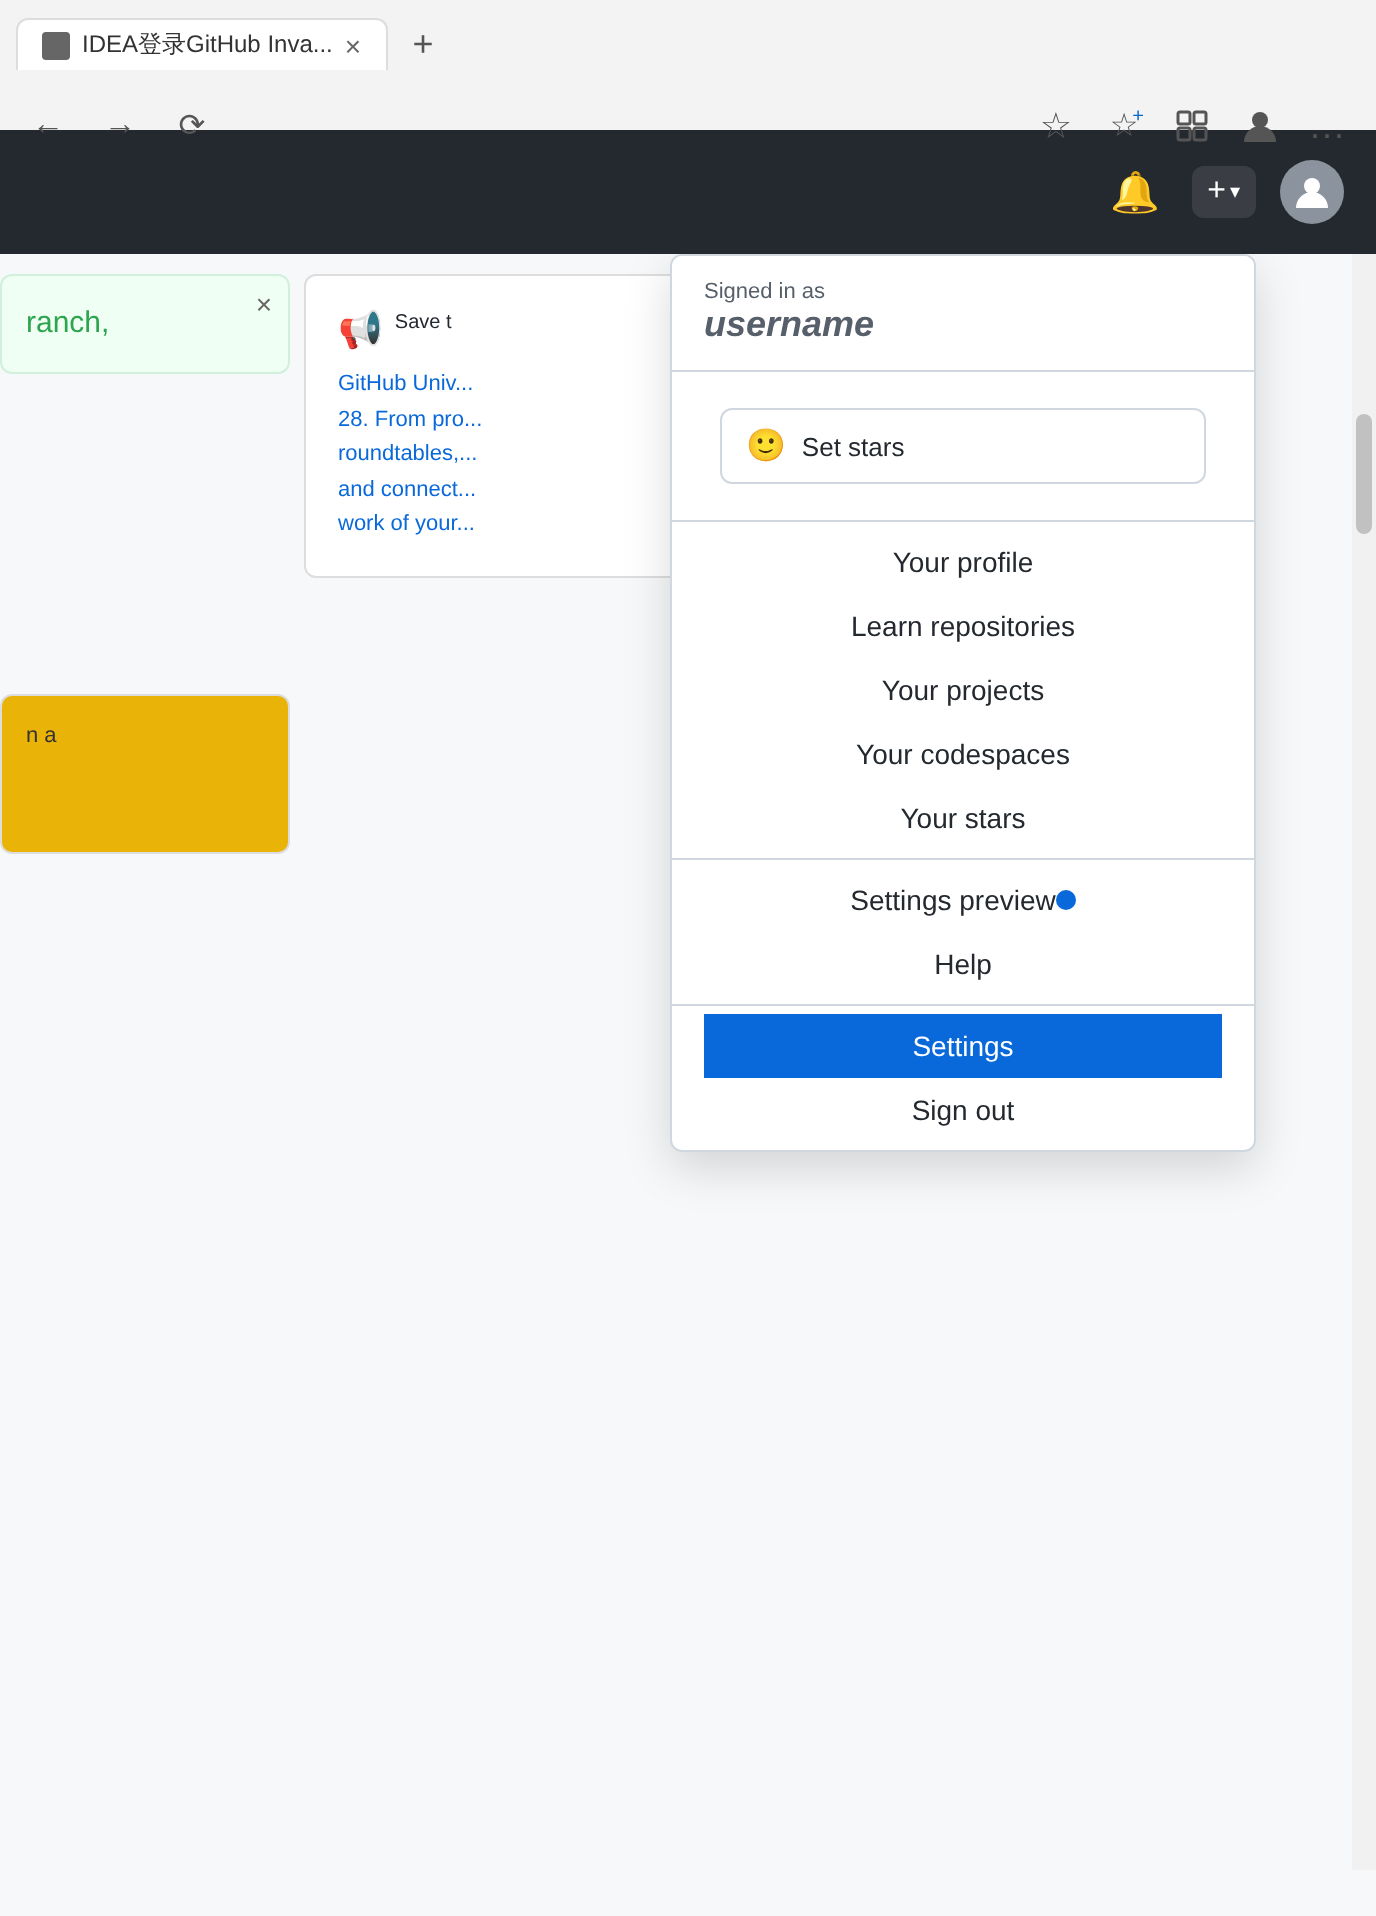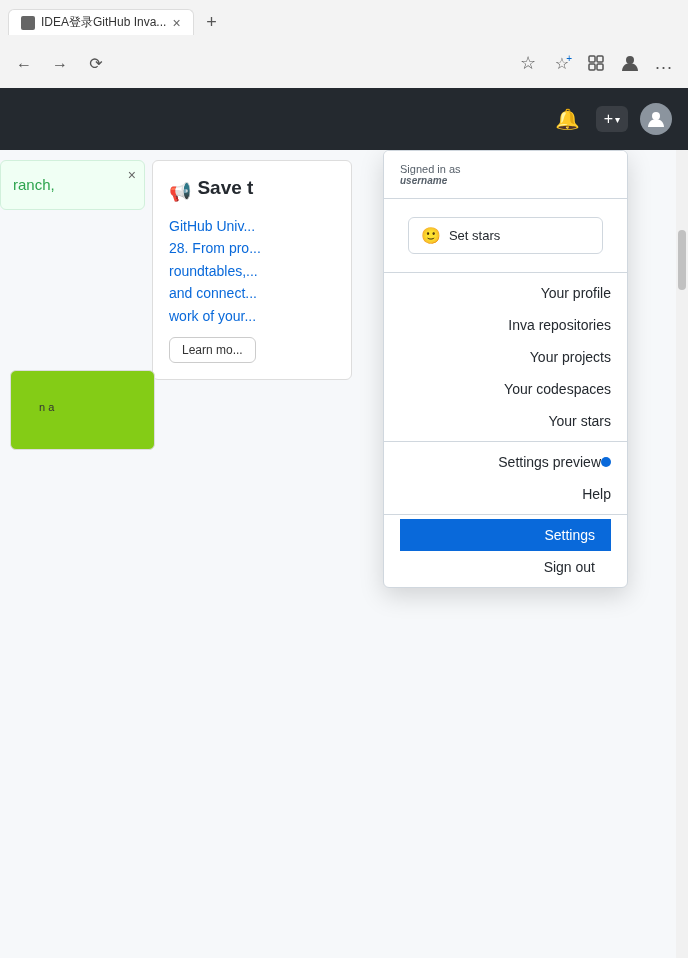--- a/index.html
+++ b/index.html
@@ -9,21 +9,21 @@
       font-family: -apple-system, BlinkMacSystemFont, "Segoe UI", sans-serif;
       background: #f6f8fa;
       overflow: hidden;
       position: relative;
     }
 
     
     .browser-chrome {
       background: #f3f3f3;
       border-bottom: 1px solid #ddd;
-      height: 88px;
+      height: 65px;
     }
 
     .tab-bar {
       display: flex;
       align-items: center;
       padding: 6px 8px 0;
       background: #f3f3f3;
       height: 38px;
     }
 
@@ -186,58 +186,58 @@
       top: 10px;
       left: 152px;
       width: 200px;
       background: white;
       border: 1px solid #ddd;
       border-radius: 6px;
       padding: 16px;
     }
 
     .promo-title {
-      font-size: 19px;
-      font-weight: 700;
+      font-size: 10px;
+      font-weight: 400;
       color: #24292f;
       margin-bottom: 8px;
     }
 
     .btn-promo {
       display: inline-block;
       padding: 5px 12px;
       border: 1px solid #ccc;
       border-radius: 6px;
       font-size: 12px;
       color: #333;
       cursor: pointer;
       background: white;
     }
 
     
     .second-card {
       position: absolute;
       top: 220px;
-      left: 10px;
+      left: 0px;
       width: 145px;
       height: 80px;
-      background: #84cc16;
+      background: #eab308;
       border: 1px solid #ddd;
       border-radius: 6px;
-      padding: 28px;
+      padding: 12px;
       font-size: 12px;
       color: #333;
     }
 
     
     .dropdown-menu {
       position: absolute;
       top: 0px;
       right: 60px;
-      width: 245px;
+      width: 293px;
       background: white;
       border: 1px solid #d0d7de;
       border-radius: 6px;
       box-shadow: 0 8px 24px rgba(0,0,0,0.15);
       z-index: 100;
       overflow: hidden;
     }
 
     .menu-signed-in {
       padding: 12px 16px;
@@ -248,21 +248,21 @@
     }
 
     .menu-signed-in-label {
       font-size: 11px;
       color: #57606a;
     }
 
     .menu-username {
       font-weight: 600;
       color: #24292f;
-      font-size: 10px;
+      font-size: 18px;
     }
 
     .set-status-btn {
       width: calc(100% - 24px);
       margin: 10px 12px;
       padding: 8px 12px;
       border: 1px solid #d0d7de;
       border-radius: 6px;
       background: white;
       font-size: 13px;
@@ -279,21 +279,21 @@
     }
 
     .menu-section {
       padding: 4px 0;
       border-bottom: 1px solid #d0d7de;
     }
 
     .menu-item {
       display: flex;
       align-items: center;
-      justify-content: flex-end;
+      justify-content: center;
       padding: 8px 16px;
       font-size: 14px;
       color: #24292f;
       cursor: pointer;
       text-decoration: none;
     }
 
     .menu-item.active {
       background: #0969da;
       color: white;
@@ -401,25 +401,22 @@
     <div style="font-size:15px;color:#2da44e;line-height:1.6;">
       ranch,
     </div>
   </div>
 
   <div class="promo-card">
     <div style="display:flex;align-items:center;gap:6px;margin-bottom:8px;">
       <span style="font-size:18px;">📢</span>
       <span class="promo-title">Save t</span>
     </div>
-    <div style="font-size:14px;color:#0969da;line-height:1.6;">
+    <div style="font-size:11px;color:#0969da;line-height:1.6;">
       GitHub Univ...<br>28. From pro...<br>roundtables,...<br>and connect...<br>work of your...
-    </div>
-    <div style="margin-top:10px;">
-      <button class="btn-promo">Learn mo...</button>
     </div>
   </div>
 
   <div class="second-card">
     <div style="font-size:11px;color:#333;line-height:1.5;">
       n a
     </div>
   </div>
 
   <div class="dropdown-menu">
@@ -434,21 +431,21 @@
         <span class="status-icon">🙂</span>
         <span>Set stars</span>
       </button>
     </div>
 
     <div class="menu-section">
       <div class="menu-item">
         <span>Your profile</span>
       </div>
       <div class="menu-item">
-        <span>Inva repositories</span>
+        <span>Learn repositories</span>
       </div>
       <div class="menu-item">
         <span>Your projects</span>
       </div>
       <div class="menu-item">
         <span>Your codespaces</span>
       </div>
       <div class="menu-item">
         <span>Your stars</span>
       </div>

